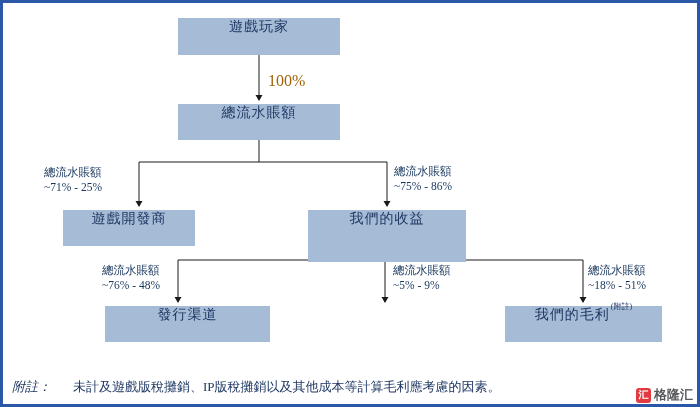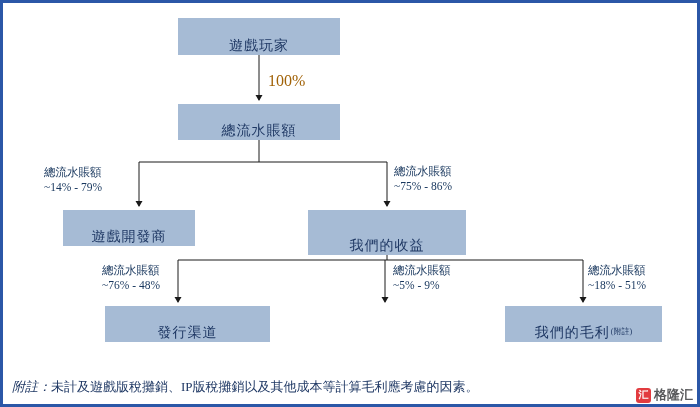--- a/index.html
+++ b/index.html
@@ -8,40 +8,40 @@
     font-family:"Liberation Serif","DejaVu Serif",serif; overflow:hidden;
   }
   .frame {
     position:absolute; left:0; top:0; right:0; bottom:0;
     border:3px solid var(--frame,#2b57a7); box-sizing:border-box;
     pointer-events:none;
   }
   svg.links { position:absolute; left:0; top:0; width:700px; height:407px; }
   .node {
     position:absolute; background:var(--node-bg,#a6bbd5); color:var(--node-text,#1f3864);
-    display:flex; align-items:flex-end; justify-content:center;
+    display:flex; align-items:flex-start; justify-content:center;
     font-size:14px; letter-spacing:1px; box-sizing:border-box;
   }
   .node .sup {
     font-size:8px; letter-spacing:0;
     vertical-align:super; position:relative; top:-5px; margin-left:1px;
   }
   .edge-label {
     position:absolute; color:#17365d; font-size:11.5px; line-height:15px;
     white-space:nowrap;
   }
   .edge-label span { display:block; }
   .pct-100 {
     position:absolute; color:#a16207; font-size:16px; white-space:nowrap;
   }
   .note {
     position:absolute; left:12px; top:378px; width:670px;
     color:#1f3864; font-size:13px; white-space:nowrap;
   }
-  .note .note-label { font-style:italic; margin-right:0; }
+  .note .note-label { font-style:italic; margin-right:22px; }
   .watermark {
     position:absolute; right:5px; top:386px; display:flex; align-items:center;
     gap:3px; background:#ffffff; padding:0 2px;
     font-family:"Liberation Sans","DejaVu Sans",sans-serif;
   }
   .watermark .logo {
     width:15px; height:15px; background:var(--watermark-red,#e23b3f);
     border-radius:3px; color:#ffffff; font-size:10px; font-weight:bold;
     display:flex; align-items:center; justify-content:center;
   }
@@ -80,39 +80,39 @@
   </div>
 
   <div class="node" style="left:178px; top:104px; width:162px; height:36px;">
     <span>總流水賬額</span>
   </div>
 
   <div class="node" style="left:63px;  top:210px; width:132px; height:36px;">
     <span>遊戲開發商</span>
   </div>
 
-  <div class="node" style="left:308px; top:210px; width:158px; height:45px;">
+  <div class="node" style="left:308px; top:210px; width:158px; height:52px;">
     <span>我們的收益</span>
   </div>
 
   <div class="node" style="left:105px; top:306px; width:165px; height:36px;">
     <span>發行渠道</span>
   </div>
 
 
   <div class="node" style="left:505px; top:306px; width:157px; height:36px;">
     <span>我們的毛利</span>
       <span class="sup">(附註)</span>
   </div>
 
   <div class="pct-100" style="left:268px; top:72px;">100%</div>
 
   <div class="edge-label" style="left:44px; top:165px;">
     <span>總流水賬額</span>
-    <span>~14% - 79%</span>
+    <span>~71% - 25%</span>
   </div>
 
   <div class="edge-label" style="left:394px; top:164px;">
     <span>總流水賬額</span>
     <span>~75% - 86%</span>
   </div>
 
   <div class="edge-label" style="left:102px; top:263px;">
     <span>總流水賬額</span>
     <span>~76% - 48%</span>

